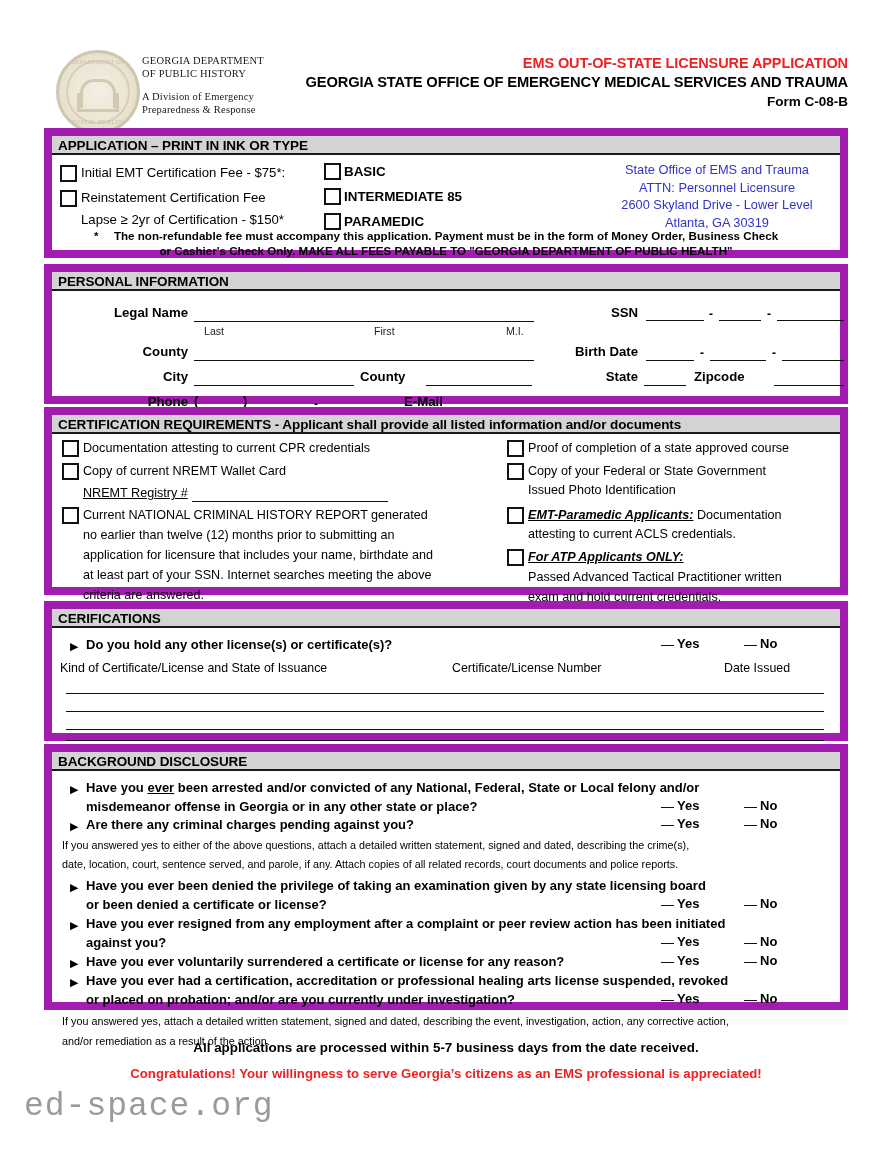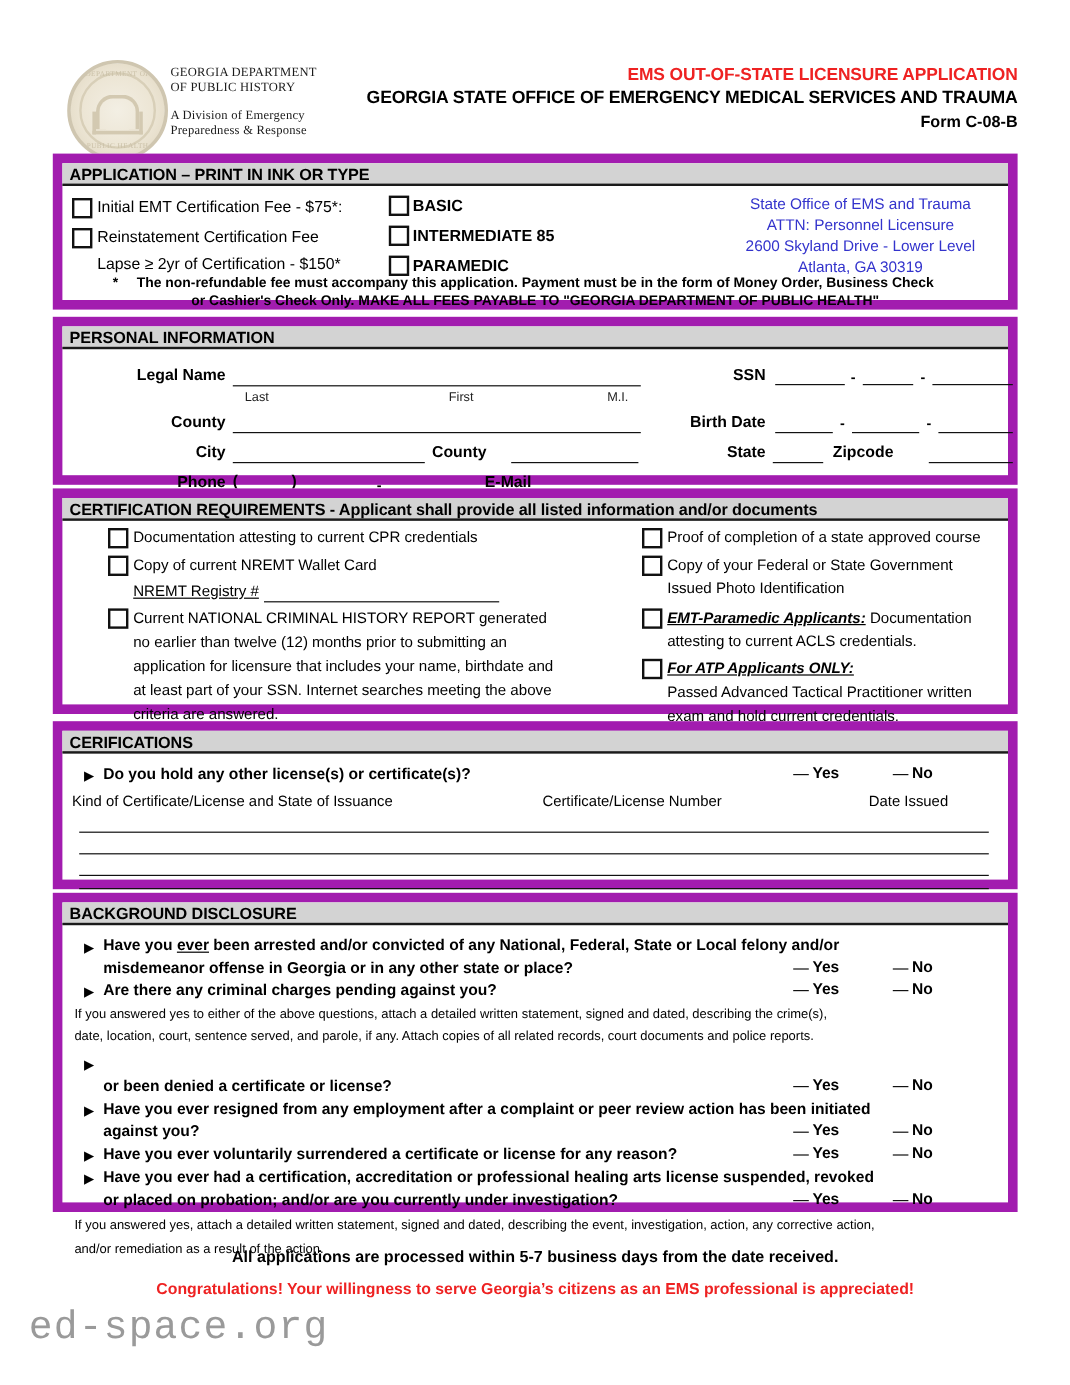--- a/index.html
+++ b/index.html
@@ -195,21 +195,21 @@
     font-weight: bold;
   }
   .paren {
     position: absolute;
     font-size: 13px;
     font-weight: bold;
   }
 
   
   #cert-section { top: 407px; height: 188px; }
-  #cert-section .body { height: 134px; margin-left: 28px; }
+  #cert-section .body { height: 134px; }
   .req {
     position: absolute;
     font-size: 12.6px;
     line-height: 16.5px;
   }
 
   
   #cerif-section { top: 601px; height: 140px; }
   #cerif-section .body { height: 117px; }
   .q-arrow {
@@ -468,20 +468,21 @@
 
       <div class="q-arrow" style="left:18px; top:49px;">▶</div>
       <div class="q-text" style="left:34px; top:45px;">Are there any criminal charges pending against you?</div>
       <div class="yn" style="left:609px; top:45px;"><span class="u"></span><span>Yes</span></div>
       <div class="yn" style="left:692px; top:45px;"><span class="u"></span><span>No</span></div>
 
       <div class="fineprint" style="left:10px; top:66px;">If you answered yes to either of the above questions, attach a detailed written statement, signed and dated, describing the crime(s),</div>
       <div class="fineprint" style="left:10px; top:85px;">date, location, court, sentence served, and parole, if any. Attach copies of all related records, court documents and police reports.</div>
 
       <div class="q-arrow" style="left:18px; top:110px;">▶</div>
+      <div class="q-text" style="left:34px; top:106px;">Have you ever been denied the privilege of taking an examination given by any state licensing board</div>
       <div class="q-text" style="left:34px; top:125px;">or been denied a certificate or license?</div>
       <div class="yn" style="left:609px; top:125px;"><span class="u"></span><span>Yes</span></div>
       <div class="yn" style="left:692px; top:125px;"><span class="u"></span><span>No</span></div>
 
       <div class="q-arrow" style="left:18px; top:148px;">▶</div>
       <div class="q-text" style="left:34px; top:144px;">Have you ever resigned from any employment after a complaint or peer review action has been initiated</div>
       <div class="q-text" style="left:34px; top:163px;">against you?</div>
       <div class="yn" style="left:609px; top:163px;"><span class="u"></span><span>Yes</span></div>
       <div class="yn" style="left:692px; top:163px;"><span class="u"></span><span>No</span></div>
 

